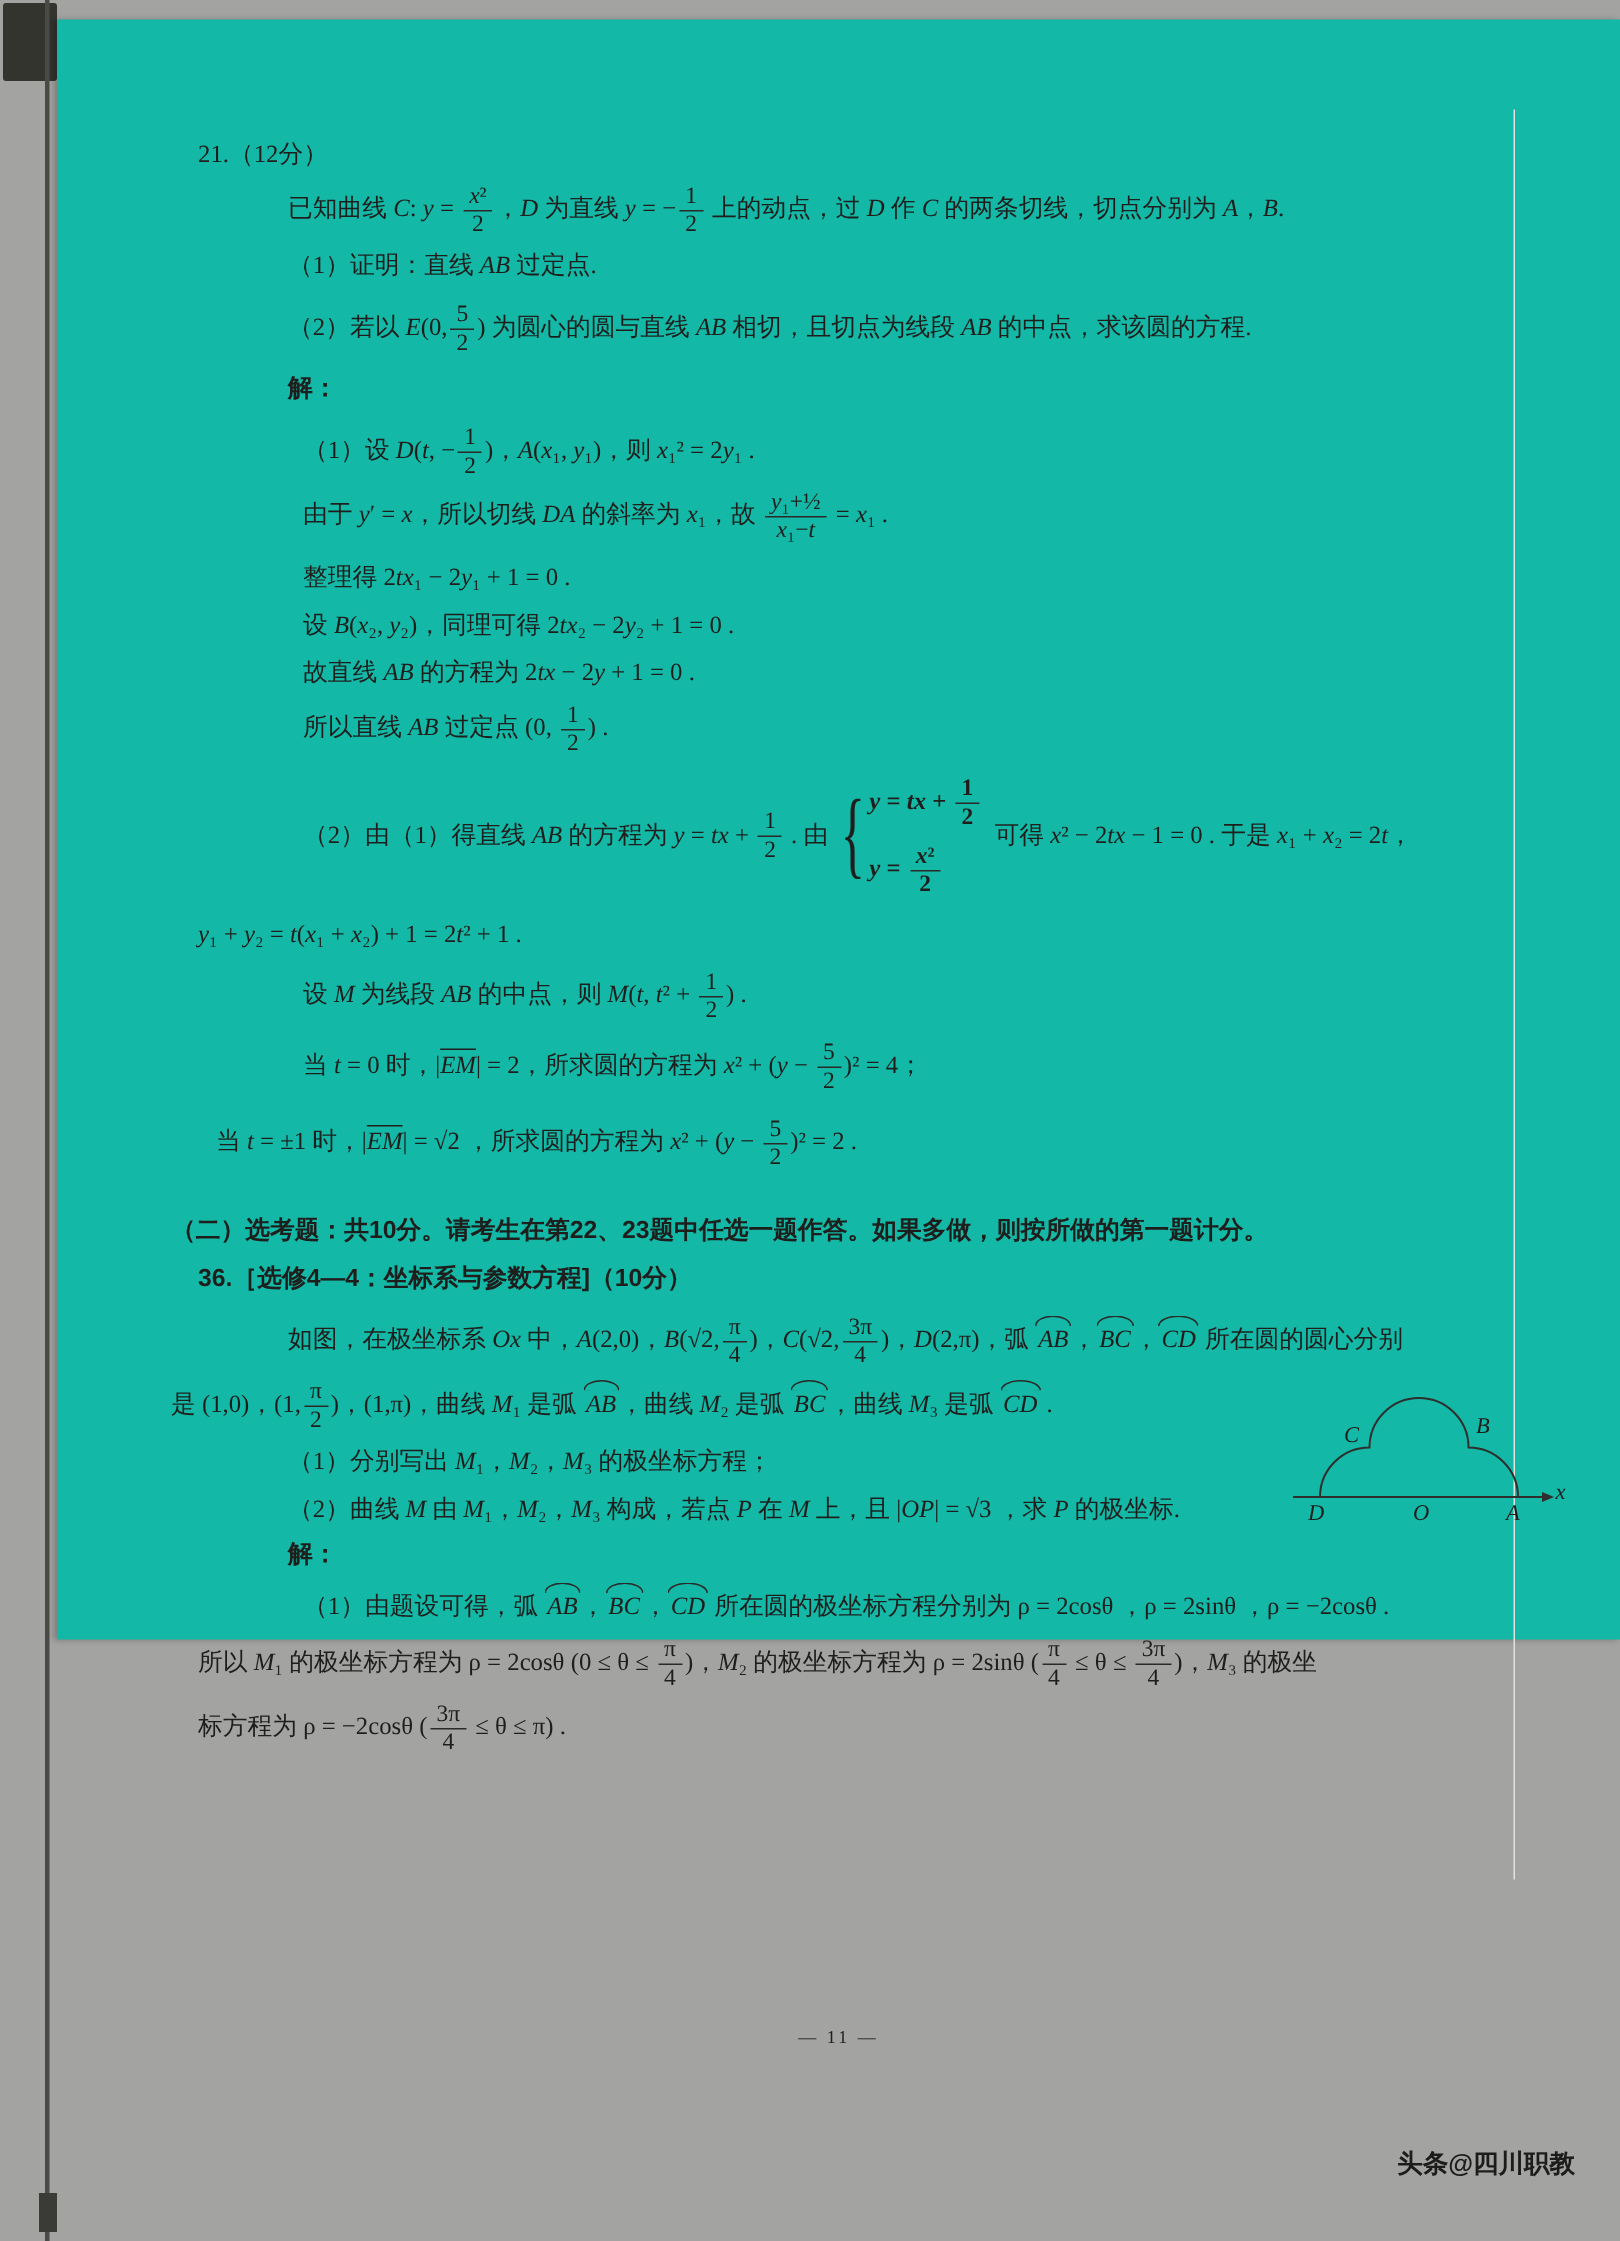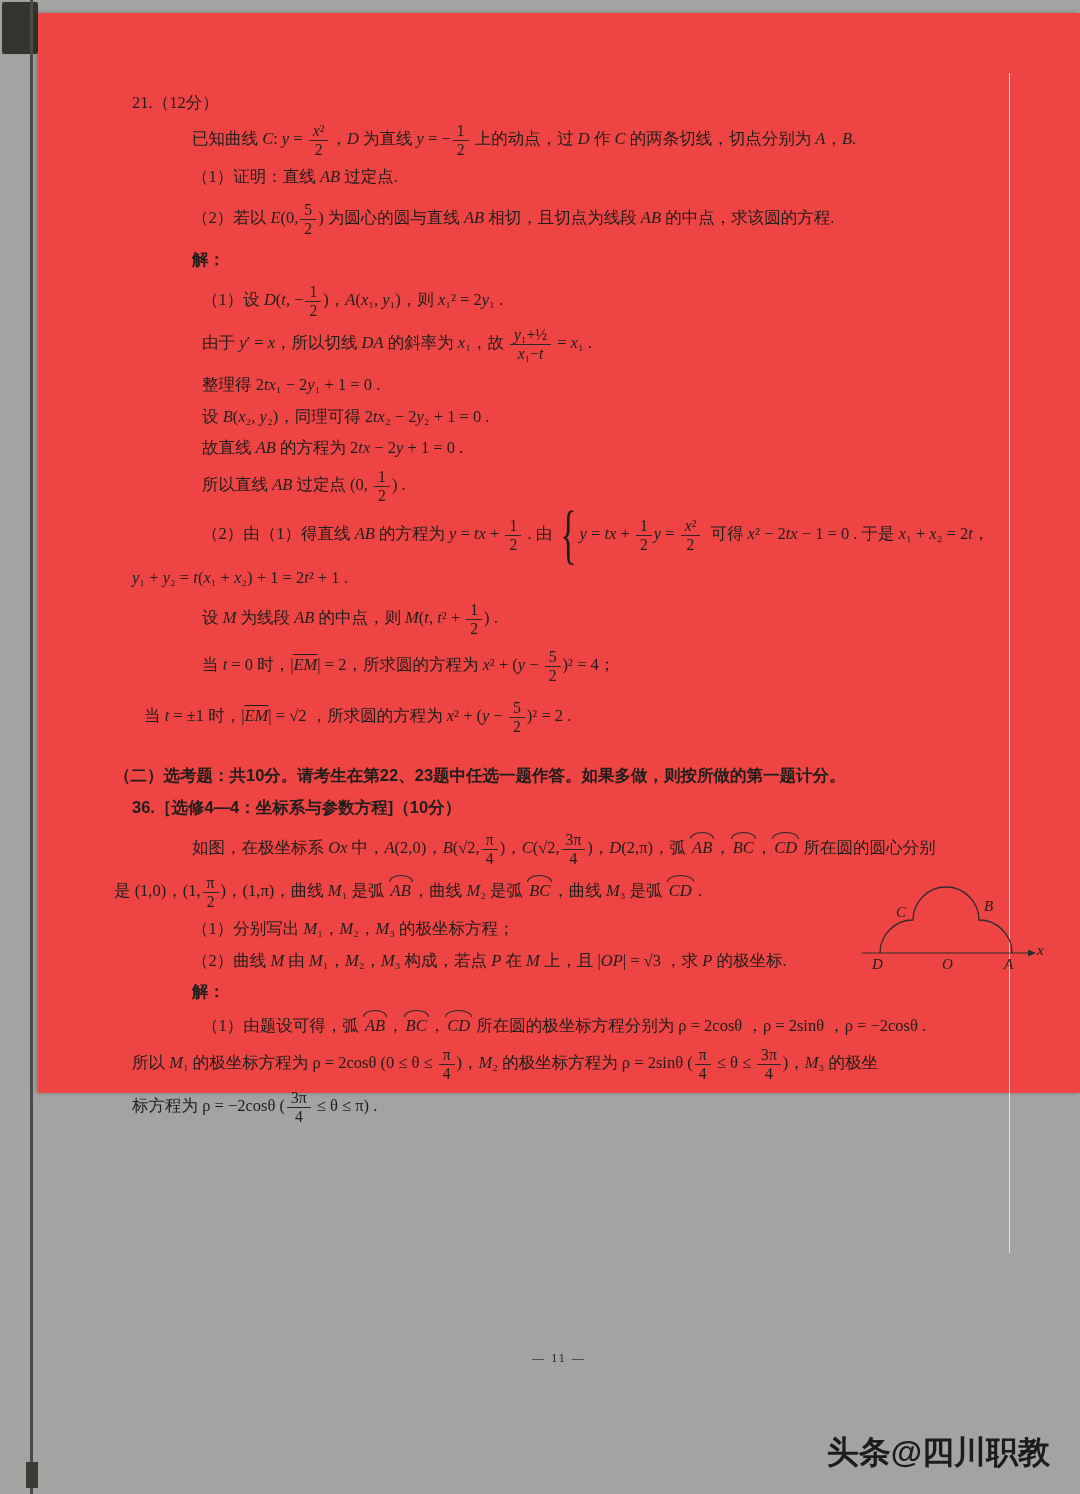--- a/index.html
+++ b/index.html
@@ -9,21 +9,21 @@
     font-family:"Liberation Serif","DejaVu Serif","DejaVu Sans",serif;
     position:relative;overflow:hidden;
     color:#1e1e1c;
   }
   .scan{position:absolute;inset:0;}
   .corner-mark{position:absolute;left:2px;top:2px;width:36px;height:52px;background:#34342f;border-radius:2px;}
   .edge-line{position:absolute;left:30px;top:0;width:3px;height:1494px;background:#4a4a46;}
   .corner-mark-bottom{position:absolute;left:26px;top:1462px;width:12px;height:26px;background:#3a3a36;}
   .page{
     position:absolute;left:38px;top:13px;right:0;height:1080px;
-    background:#ef4444;
+    background:#14b8a6;
     box-shadow:-2px 0 4px rgba(0,0,0,.25);
   }
   .scan-streak{position:absolute;right:70px;top:60px;width:1px;height:1180px;background:#e2e2de;}
   .content{
     position:absolute;left:76px;right:36px;top:78px;
     font-size:16.5px;line-height:1.42;
   }
   .ln{margin:0 0 10px 0;}
   .m1{margin-left:18px;}
   .m2{margin-left:78px;}
@@ -33,35 +33,35 @@
   .mb14{margin-bottom:14px;} .mb28{margin-bottom:28px;margin-left:30px;}
   i{font-family:"Liberation Serif","DejaVu Serif",serif;}
   
   .fr{display:inline-flex;flex-direction:column;align-items:center;vertical-align:middle;
       line-height:1.15;font-size:0.95em;margin:0 2px;text-align:center;}
   .fr>.nu{display:block;padding:0 4px;border-bottom:1.2px solid #2a2a28;}
   .fr>.de{display:block;padding:0 4px;}
   
   .sys{display:inline-flex;align-items:center;vertical-align:middle;margin:0 4px;}
   .sys>.br{font-size:34px;line-height:0;transform:scaleY(1.9);margin-right:3px;font-weight:400;}
-  .sys>.rows{display:inline-flex;flex-direction:row;row-gap:8px;text-align:left;}
+  .sys>.rows{display:inline-flex;flex-direction:column;row-gap:8px;text-align:left;font-weight:bold;}
   
   .ol{text-decoration:overline;}
   
   .arc{position:relative;display:inline-block;padding:3px 2px 0;}
   .arc::before{content:"";position:absolute;left:0;right:0;top:-1px;height:6px;
     border-top:1.3px solid #2a2a28;border-left:1.3px solid #2a2a28;border-right:1.3px solid #2a2a28;
     border-top-left-radius:50% 100%;border-top-right-radius:50% 100%;}
   
   .p22-block{position:relative;}
   .fig{position:absolute;right:-4px;top:38px;width:192px;height:110px;}
   .fig-label{position:absolute;font-style:italic;font-size:15px;line-height:1;}
   .footer-page{position:absolute;left:0;right:0;top:1338px;text-align:center;font-size:12px;letter-spacing:2px;}
   .watermark{position:absolute;right:30px;top:1418px;font-family:"Liberation Sans","DejaVu Sans",sans-serif;
-    font-weight:700;font-size:32px;color:#1c1c1a;}
+    font-weight:700;font-size:17px;color:#1c1c1a;}
 </style>
 </head>
 <body>
 
 <div class="scan">
   <div class="corner-mark"></div>
   <div class="edge-line"></div>
   <div class="corner-mark-bottom"></div>
 
   <div class="page">

